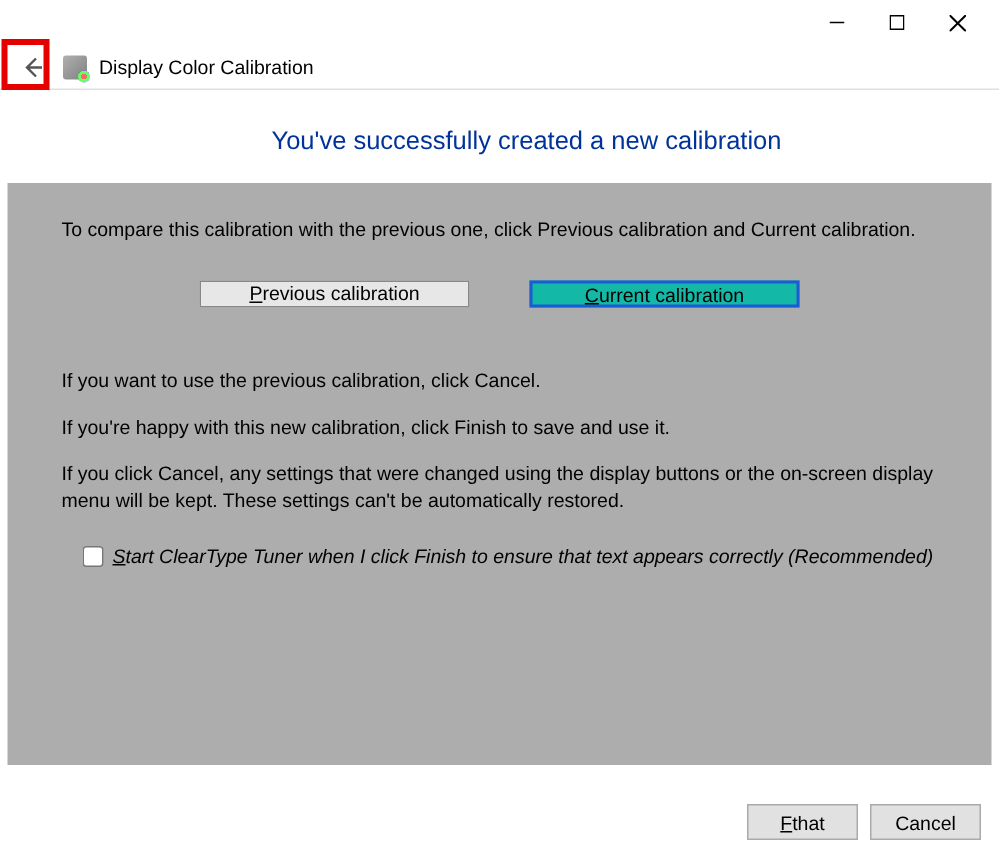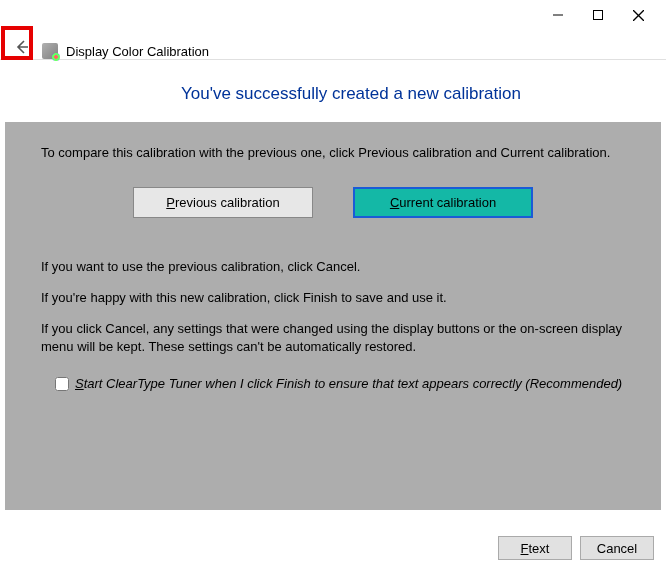--- a/index.html
+++ b/index.html
@@ -25,21 +25,21 @@
       height: 28px;
       display: flex;
       align-items: center;
       justify-content: center;
       font-size: 14px;
       color: #000;
       cursor: pointer;
     }
     .header {
       display: flex;
-      align-items: flex-end;
+      align-items: center;
       height: 30px;
       padding-left: 6px;
       border-bottom: 1px solid #e0e0e0;
       position: relative;
     }
     .back-highlight {
       position: absolute;
       left: 1px;
       top: -4px;
       width: 32px;
@@ -98,21 +98,21 @@
       margin-bottom: 12px;
     }
     .button-row {
       display: flex;
       gap: 40px;
       justify-content: center;
       margin: 24px 0 40px 0;
     }
     .cal-btn {
       width: 180px;
-      height: 31px;
+      height: 18px;
       font-size: 13px;
       border: 1px solid #888;
       background: #e7e7e7;
       cursor: pointer;
     }
     .cal-btn u { text-decoration: underline; }
     .cal-btn.current {
       border: 2px solid #1a5bd6;
       background: #14b8a6;
     }
@@ -199,15 +199,15 @@
   <p>If you're happy with this new calibration, click Finish to save and use it.</p>
   <p>If you click Cancel, any settings that were changed using the display buttons or the on-screen display menu will be kept. These settings can't be automatically restored.</p>
 
   <div class="checkbox-row">
     <input type="checkbox" style="">
     <label><u>S</u><span>tart ClearType Tuner when I click Finish to ensure that text appears correctly (Recommended)</span></label>
   </div>
 </div>
 
 <div class="footer">
-  <button><u>F</u><span>text</span></button>
+  <button><u>F</u><span>that</span></button>
   <button>Cancel</button>
 </div>
 
 </body></html>

